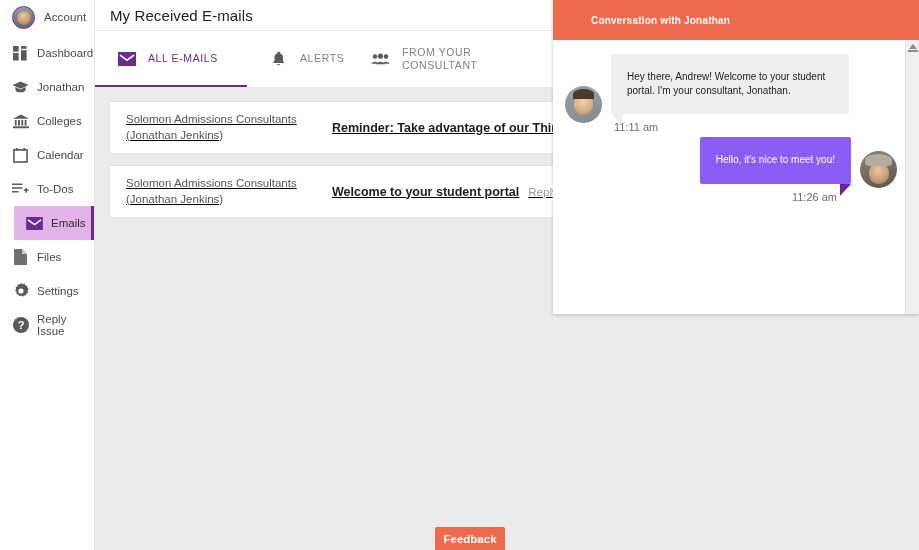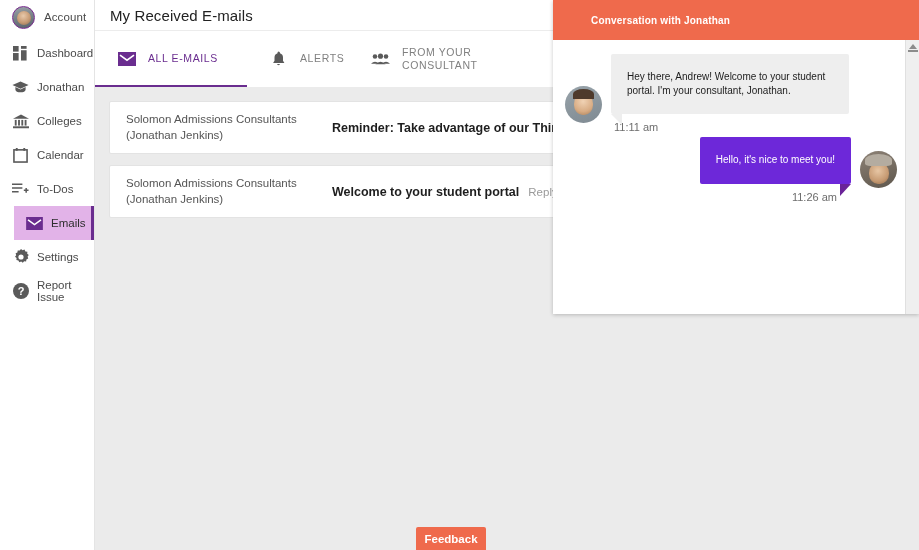--- a/index.html
+++ b/index.html
@@ -85,21 +85,21 @@
   .tab.active::after {
     content:""; position:absolute; left: 0; right: 0; bottom: 0;
     height: 2px; background: #6a2d8f;
   }
   .tab-lbl { line-height: 1.25; }
   .tab-w1 { width: 152px; }
   .tab-w2 { width: 102px; }
   .tab-w3 { width: 180px; }
   .tab-lbl.two { white-space: pre-line; }
 
-  .list-area { padding: 14px 24px 0 14px; }
+  .list-area { padding: 14px 24px 0 14px; text-decoration: underline; }
   .mail-row {
     background: #fff;
     border: 1px solid #e3e3e3;
     border-radius: 2px;
     height: 53px;
     display: flex; align-items: center;
     margin-bottom: 11px;
     padding: 0 16px;
     cursor: pointer;
     overflow: hidden;
@@ -113,21 +113,21 @@
     white-space: nowrap; padding-left: 16px;
   }
   .mail-preview {
     font-size: 11.5px; color: #9a9a9a;
     white-space: nowrap; padding-left: 9px;
     overflow: hidden;
   }
 
   
   #feedback-btn {
-    position: absolute; left: 416px; top: 527px;
+    position: absolute; left: 435px; top: 527px;
     width: 70px; height: 23px;
     background: #ef6a4c; color: #fff;
     font-size: 11.5px; font-weight: bold;
     display: flex; align-items: center; justify-content: center;
     border-radius: 2px 2px 0 0; cursor: pointer;
     z-index: 6;
   }
 
   
   #chat {
@@ -181,21 +181,21 @@
   .bubble.grey {
     background: #eeeeee; color: #1c1c1c;
     max-width: 238px; border-radius: 2px;
   }
   .bubble.grey::after {
     content:""; position:absolute; left:0; bottom:-11px;
     border-width: 0 11px 11px 0; border-style: solid;
     border-color: transparent #eeeeee transparent transparent;
   }
   .bubble.purple {
-    background: #6d28d9; color: #fff;
+    background: #8b5cf6; color: #fff;
     max-width: 246px; border-radius: 2px; white-space: nowrap;
   }
   .bubble.purple::after {
     content:""; position:absolute; right:0; bottom:-12px;
     border-width: 12px 11px 0 0; border-style: solid;
     border-color: #6a2398 transparent transparent transparent;
   }
   .tstamp { font-size: 11px; color: #6d6d6d; margin-top: 7px; }
   .tstamp.them { margin-left: 3px; }
   .tstamp.me { margin-right: 14px; }
@@ -286,39 +286,48 @@
     <div class="nav-item active">
       <span class="ic">
         <svg width="17" height="13" viewBox="0 0 18 14">
           <rect x="0" y="0" width="18" height="14" fill="#6a2d8f"></rect>
           <path d="M2 3.2 L9 8.2 L16 3.2" stroke="#ffffff" stroke-width="1.6" fill="none"></path>
         </svg>
       </span>
       <span>Emails</span>
     </div>
 
+    <div class="nav-item">
+      <span class="ic">
+        <svg width="13" height="16" viewBox="0 0 13 16" fill="#707070">
+          <path d="M0 0 h8 l5 5 v11 H0 Z"></path>
+          <path d="M8 0 l5 5 h-5 Z" fill="#c9c9c9"></path>
+        </svg>
+      </span>
+      <span>Files</span>
+    </div>
 
     <div class="nav-item">
       <span class="ic">
         <svg width="16" height="16" viewBox="0 0 16 16" fill="#5a5a5a">
           <path d="M8 0 l1.6 1.2 1.9-.6 .9 1.8 2 .3 -.2 2 1.6 1.3 -1.2 1.6 .6 1.9 -1.8 .9 -.3 2 -2-.2 -1.3 1.6 -1.6-1.2 -1.9 .6 -.9-1.8 -2-.3 .2-2 -1.6-1.3 1.2-1.6 -.6-1.9 1.8-.9 .3-2 2 .2z"></path>
           <circle cx="8" cy="8" r="2.6" fill="#ffffff"></circle>
         </svg>
       </span>
       <span>Settings</span>
     </div>
 
     <div class="nav-item">
       <span class="ic">
         <svg width="16" height="16" viewBox="0 0 16 16">
           <circle cx="8" cy="8" r="8" fill="#5a5a5a"></circle>
           <text x="8" y="12" font-size="11" font-family="Liberation Sans, sans-serif" font-weight="bold" fill="#ffffff" text-anchor="middle">?</text>
         </svg>
       </span>
-      <span>Report Issue</span>
+      <span>Reply Issue</span>
     </div>
   </nav>
 
   <div id="main">
 
     <div class="page-head">
       <span class="page-title">My Received E-mails</span>
     </div>
 
     <div class="tabbar">

